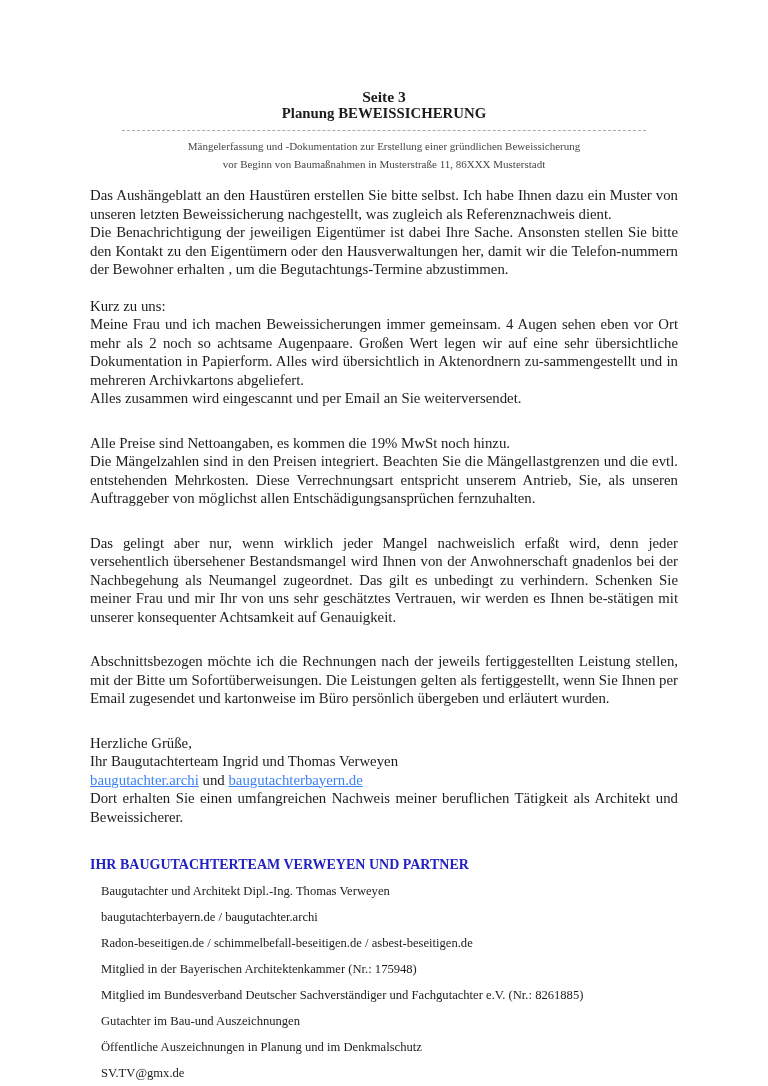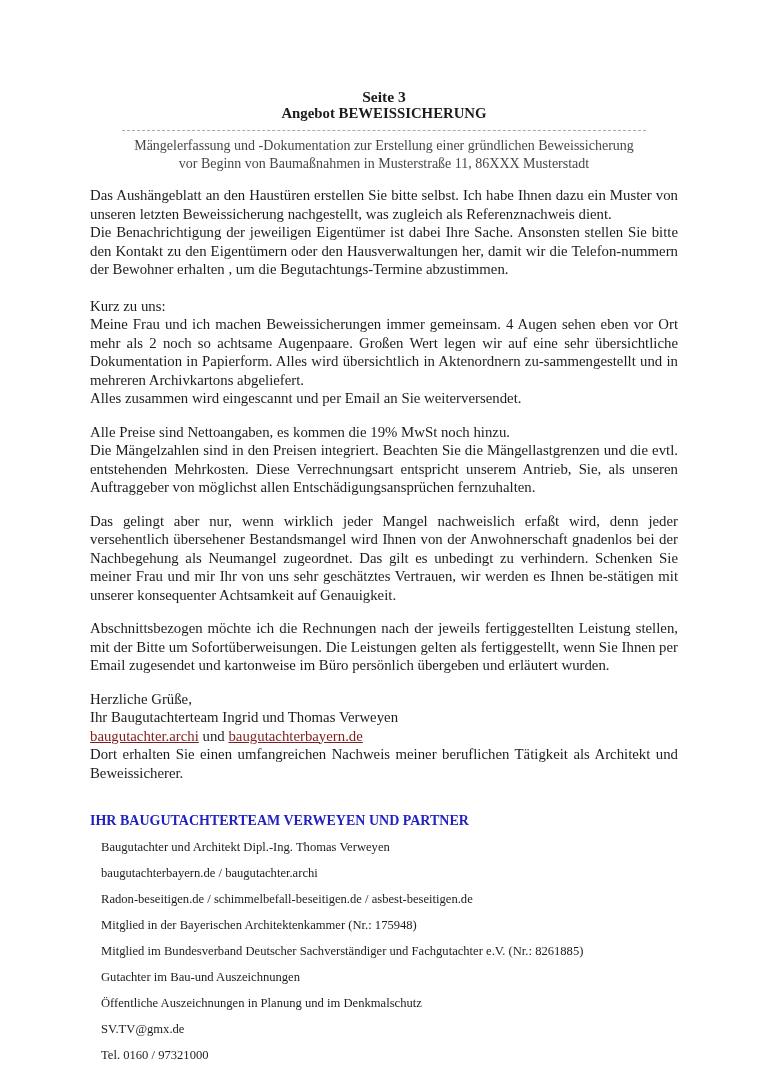--- a/index.html
+++ b/index.html
@@ -33,35 +33,35 @@
     line-height: 17px;
   }
   .divider {
     width: 524px;
     margin: 8px auto 6px auto;
     border: none;
     border-top: 1px dashed #a9a9a9;
     height: 0;
   }
   .subtitle {
-    font-size: 14px;
+    font-size: 11px;
     line-height: 18px;
     color: #474747;
     text-align: center;
   }
   .letter-body { margin-top: 13px; }
   .para {
     margin: 0;
     text-align: justify;
   }
-  .gap { margin-top: 15px; }
+  .gap { margin-top: 26px; }
   .gap-sm { margin-top: 18px; }
   .bold { font-weight: normal; }
   .link {
-    color: #7f1d1d;
+    color: #3b82f6;
     text-decoration: underline;
     cursor: pointer;
   }
   .signature-block {
     margin-top: 31px;
     font-size: 12.6px;
     line-height: 15px;
   }
   .team-heading {
     color: #2222c2;
@@ -72,21 +72,21 @@
   }
   .fline { margin: 11px; }
 </style>
 </head>
 <body>
 
 <div class="page">
 
   <div class="header">
     <div class="page-label">Seite 3</div>
-    <div class="doc-title">Angebot BEWEISSICHERUNG</div>
+    <div class="doc-title">Planung BEWEISSICHERUNG</div>
     <hr class="divider">
     <div class="subtitle">
       <div>Mängelerfassung und -Dokumentation zur Erstellung einer gründlichen Beweissicherung</div>
       <div>vor Beginn von Baumaßnahmen in Musterstraße 11, 86XXX Musterstadt</div>
     </div>
   </div>
 
   <div class="letter-body">
     <p class="para">Das Aushängeblatt an den Haustüren erstellen Sie bitte selbst. Ich habe Ihnen dazu ein Muster von unseren letzten Beweissicherung nachgestellt, was zugleich als Referenznachweis dient.</p>
     <p class="para">Die Benachrichtigung der jeweiligen Eigentümer ist dabei Ihre Sache. Ansonsten stellen Sie bitte den Kontakt zu den Eigentümern oder den Hausverwaltungen her, damit wir die Telefon-nummern der Bewohner erhalten , um die Begutachtungs-Termine abzustimmen.</p>

